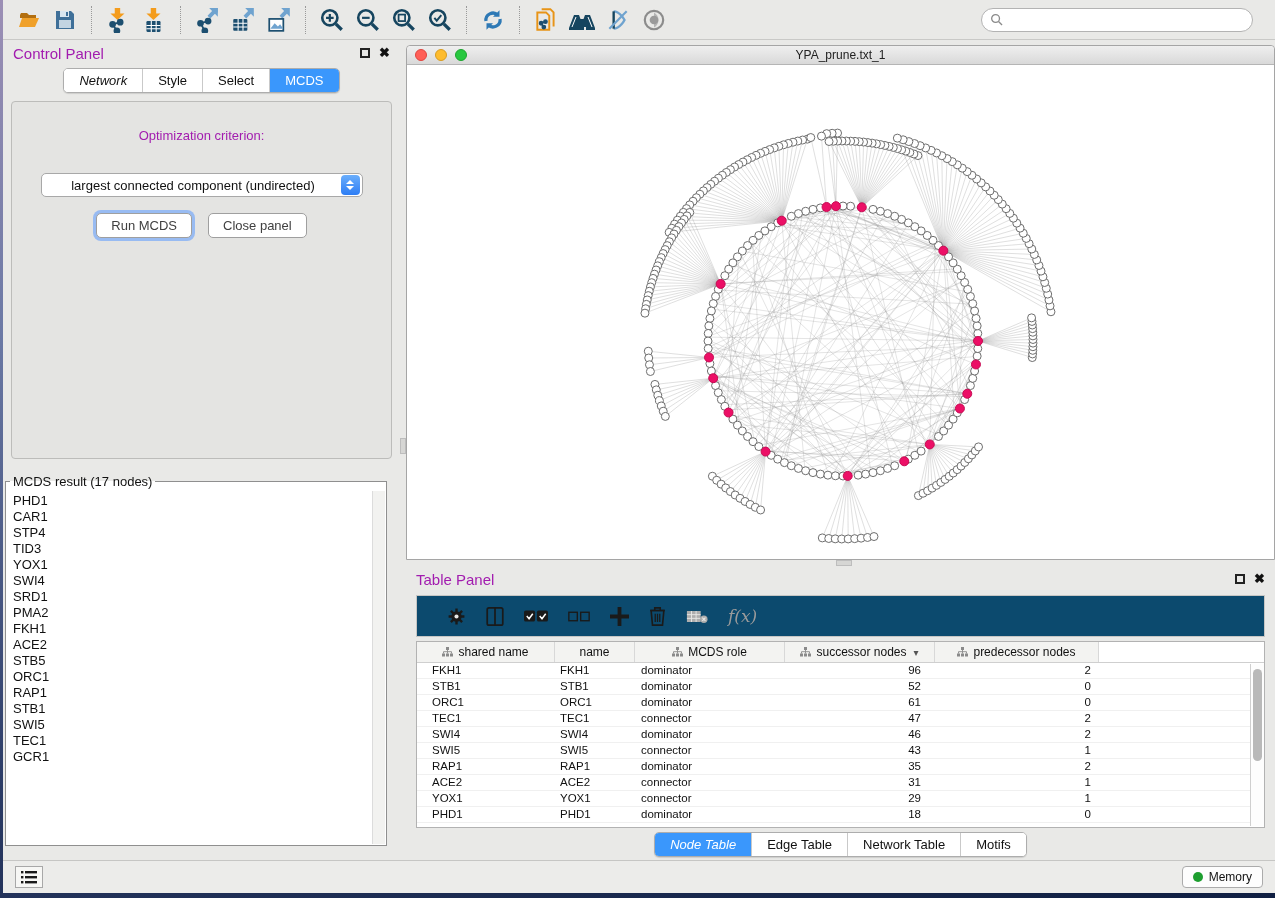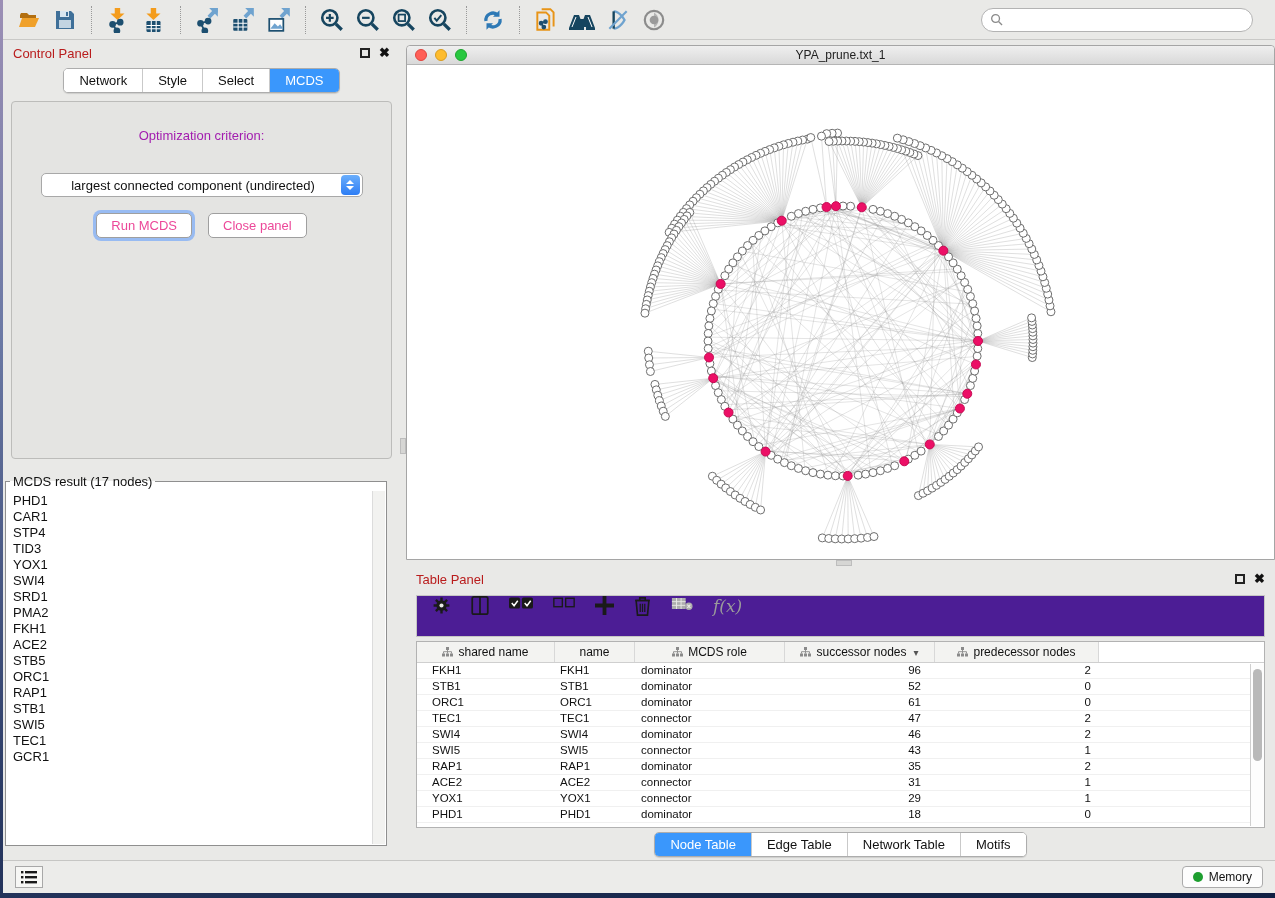--- a/index.html
+++ b/index.html
@@ -23,45 +23,45 @@
 
   
   .main { flex:1; display:flex; min-height:0; }
   .vdivider { width:6px; background:#e9e9e7; position:relative; }
   .vdivider .grip { position:absolute; left:0; top:398px; width:6px; height:16px;
                     background:#d6d6d4; border:1px solid #bdbdbd; }
 
   
   .control-panel { width:397px; flex:0 0 397px; display:flex; flex-direction:column; }
   .panel-header { height:26px; display:flex; align-items:center; padding:0 10px; }
-  .panel-header .ttl { font-size:13px; color:#b91c1c; }
+  .panel-header .ttl { font-size:15px; color:#a21caf; }
   .panel-header .hicons { margin-left:auto; display:flex; align-items:center; gap:9px; }
   .float-box { width:10px; height:10px; border:2px solid #222; display:inline-block; }
   .close-x { font-size:13px; font-weight:bold; color:#111; line-height:10px; }
   .seg-tabs { display:flex; justify-content:center; margin-top:2px; }
   .seg { display:inline-flex; border:1px solid #adadad; border-radius:5px; overflow:hidden;
          background:#fff; box-shadow:0 1px 1px rgba(0,0,0,.12); }
   .seg .tab { padding:4px 15px; font-size:13px; color:#111; background:#fff;
               border-left:1px solid #c9c9c9; white-space:nowrap; }
-  .seg .tab:first-child { border-left:none; }
+  .seg .tab:first-child { border-left:none;font-style:italic; }
   .seg .tab.active { background:#3a97fc; color:#fff; }
   .tab-content { margin:8px 8px 0 8px; height:358px; background:#e4e4e2;
                  border:1px solid #bcbcba; border-radius:4px; text-align:center; }
   .opt-label { font-size:13px; color:#a21caf; margin-top:26px; }
   .select-row { margin-top:30px; display:flex; justify-content:center; }
   .select-box { width:322px; height:24px; background:#fff; border:1px solid #a8a8a8;
                 border-radius:5px; display:flex; align-items:center; }
   .select-box .val { flex:1; font-size:13px; text-align:center; color:#111; padding-left:4px; }
   .stepper { width:19px; height:20px; margin-right:2px; border-radius:4px;
              background:linear-gradient(#6aaefc,#2d7df4); display:flex; flex-direction:column;
              align-items:center; justify-content:center; gap:2px; }
   .stepper .up { width:0; height:0; border-left:4px solid transparent; border-right:4px solid transparent; border-bottom:4px solid #fff; }
   .stepper .dn { width:0; height:0; border-left:4px solid transparent; border-right:4px solid transparent; border-top:4px solid #fff; }
   .btn-row { margin-top:16px; display:flex; justify-content:center; gap:16px; }
-  .pbtn { font-size:13px; color:#ec4899; background:#fff; border:1px solid #9f9f9f;
+  .pbtn { font-size:13px; color:#404040; background:#fff; border:1px solid #9f9f9f;
           border-radius:5px; padding:4px 14px; }
   .pbtn.focused { box-shadow:0 0 0 3px rgba(110,165,250,.65); }
   .cp-spacer { flex:1; }
   .result-wrap { margin:0 13px 14px 2px; height:372px; }
   fieldset.resultfs { width:100%; height:100%; border:1px solid #8f8f8f; background:#fff; position:relative; }
   fieldset.resultfs legend { font-size:13px; color:#111; margin-left:4px; padding:0 3px; }
   .result-list { position:absolute; left:1px; right:1px; top:2px; bottom:1px; background:#fff;
                  overflow:hidden; padding:2px 0 0 6px; }
   .result-list div { font-size:13px; line-height:16px; color:#111; }
   .result-scroll { position:absolute; top:2px; bottom:1px; right:1px; width:13px;
@@ -81,22 +81,22 @@
   .light.green { background:#28c840; border:1px solid #1da52f; }
   .net-title { position:absolute; left:0; right:0; text-align:center; font-size:12px; color:#222; }
   .net-canvas { flex:1; background:#fff; position:relative; overflow:hidden; }
 
   .hdivider { height:6px; flex:0 0 6px; background:#e9e9e7; position:relative; }
   .hdivider .grip { position:absolute; top:0; left:430px; width:16px; height:6px;
                     background:#d6d6d4; border:1px solid #bdbdbd; }
 
   
   .table-panel { flex:1; display:flex; flex-direction:column; min-height:0; }
-  .tp-toolbar { margin:3px 10px 0 10px; height:42px; background:#4c1d95; border:1px solid #c6c6c4;
-                display:flex; align-items:flex-start; gap:20px; padding:0 15px; }
+  .tp-toolbar { margin:3px 10px 0 10px; height:42px; background:#0c4a6e; border:1px solid #c6c6c4;
+                display:flex; align-items:center; gap:20px; padding:0 30px; }
   .tp-toolbar .ticon { display:flex; align-items:center; justify-content:center; }
   .fx { font-family:"DejaVu Serif", serif; font-style:italic; font-size:17px; color:#9b9b9b; }
   .table-container { margin:4px 10px 0 10px; flex:1; background:#fff; border:1px solid #b2b2b2;
                      position:relative; overflow:hidden; display:flex; flex-direction:column; }
   .thead { height:21px; flex:0 0 21px; display:flex; background:#f3f3f1; border-bottom:1px solid #cfcfcf; }
   .th { display:flex; align-items:center; justify-content:center; gap:5px; font-size:12px; color:#111;
         border-right:1px solid #d8d8d8; }
   .th .sort { font-size:10px; color:#555; margin-left:2px; }
   .tr { height:16px; display:flex; border-bottom:1px solid #f0f0f0; }
   .td { font-size:11.5px; color:#111; line-height:15px; white-space:nowrap; overflow:hidden; }

